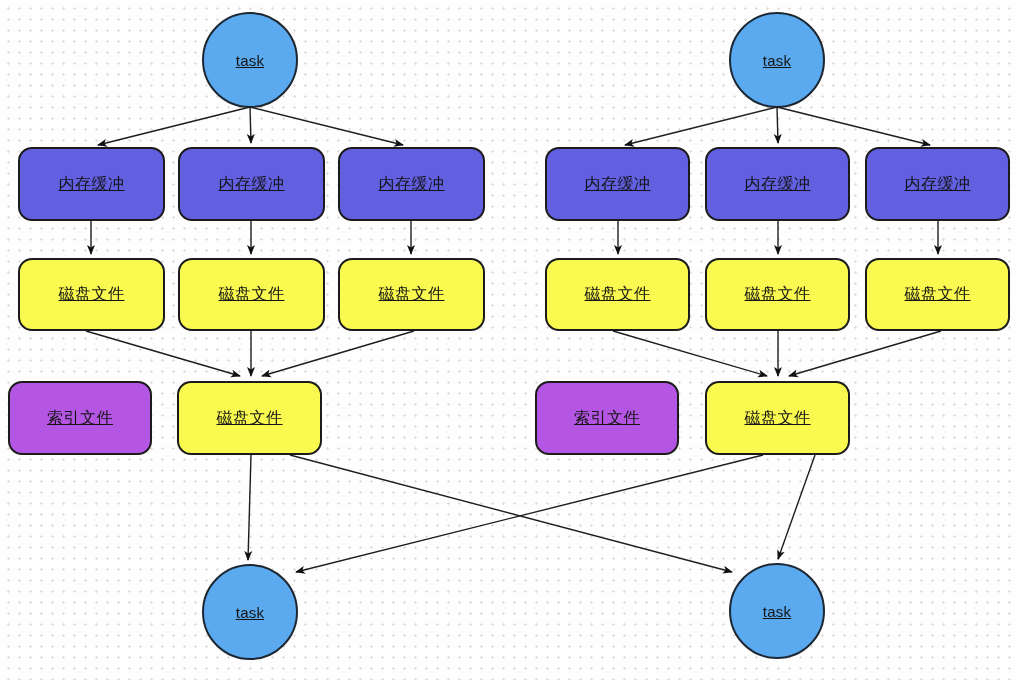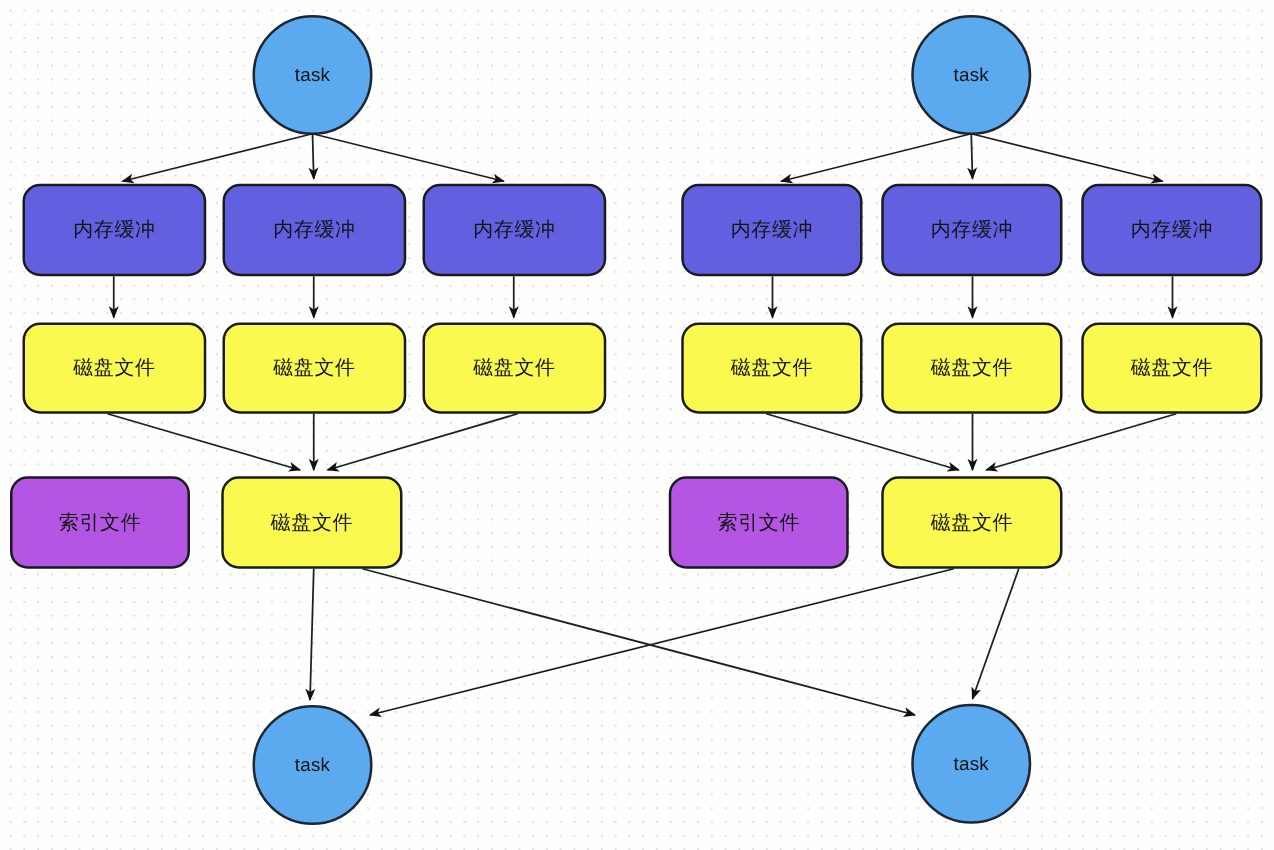--- a/index.html
+++ b/index.html
@@ -14,20 +14,21 @@
     background-position:3px 3px;
   }
   .node{
     position:absolute;
     display:flex;align-items:center;justify-content:center;
     box-sizing:border-box;
     color:#141414;
     font-size:16px;
     letter-spacing:0.5px;
     text-align:right;
+    text-decoration:underline;
   }
   .circle{
     border-radius:50%;
     border:2px solid #1c2733;
     background:var(--task-fill,#5BA9EF);
     font-size:15px;
     letter-spacing:0.2px;
   }
   .box{
     border-radius:14px;

